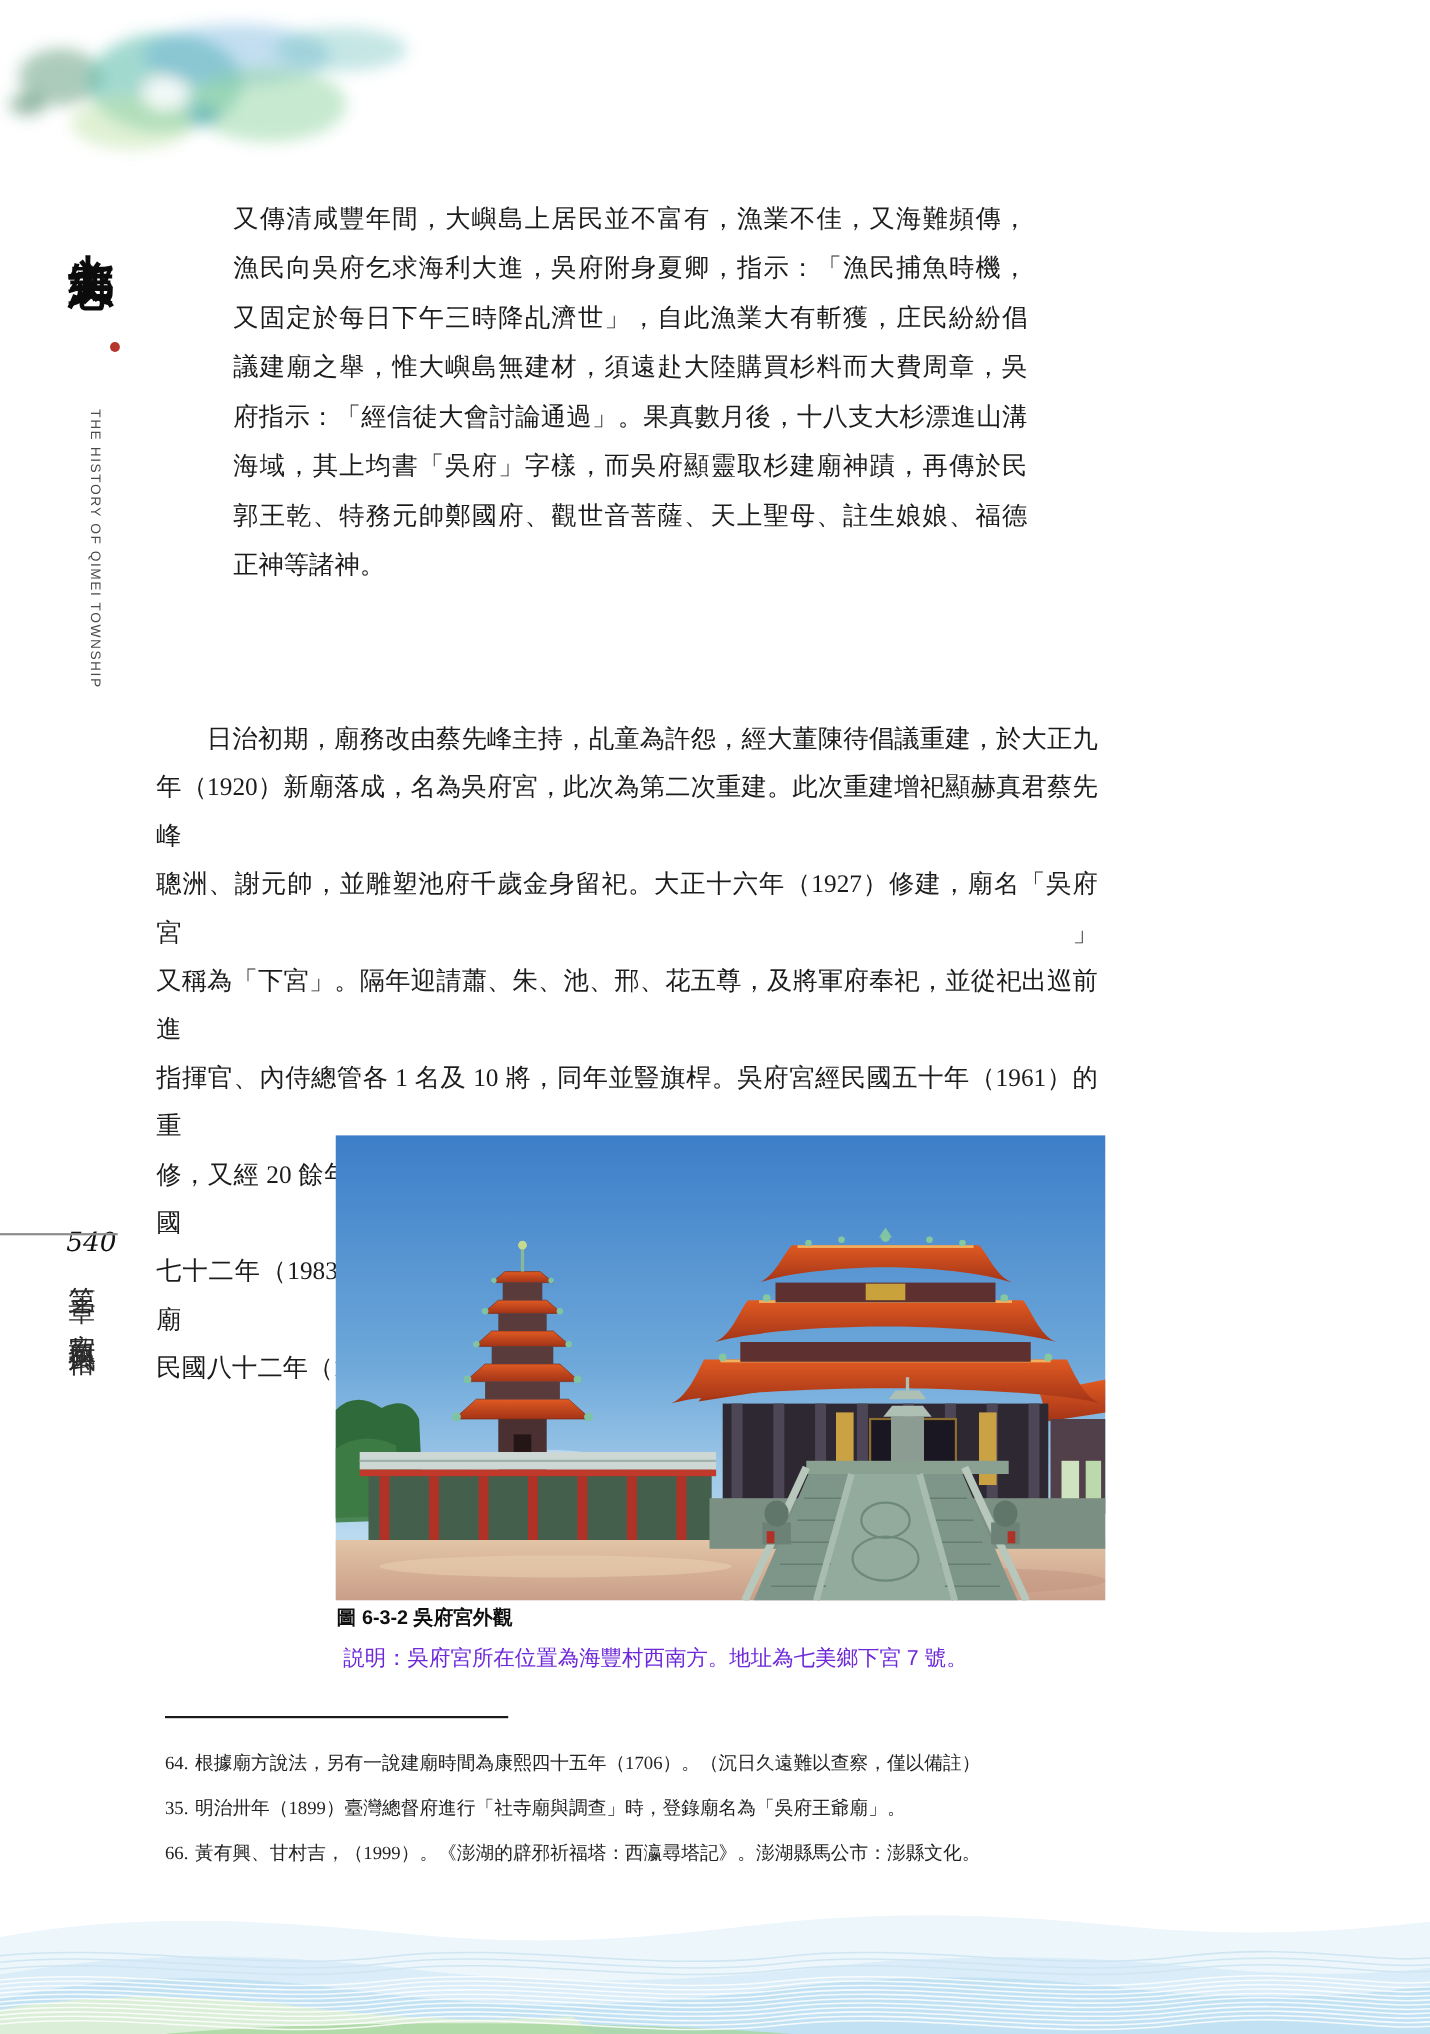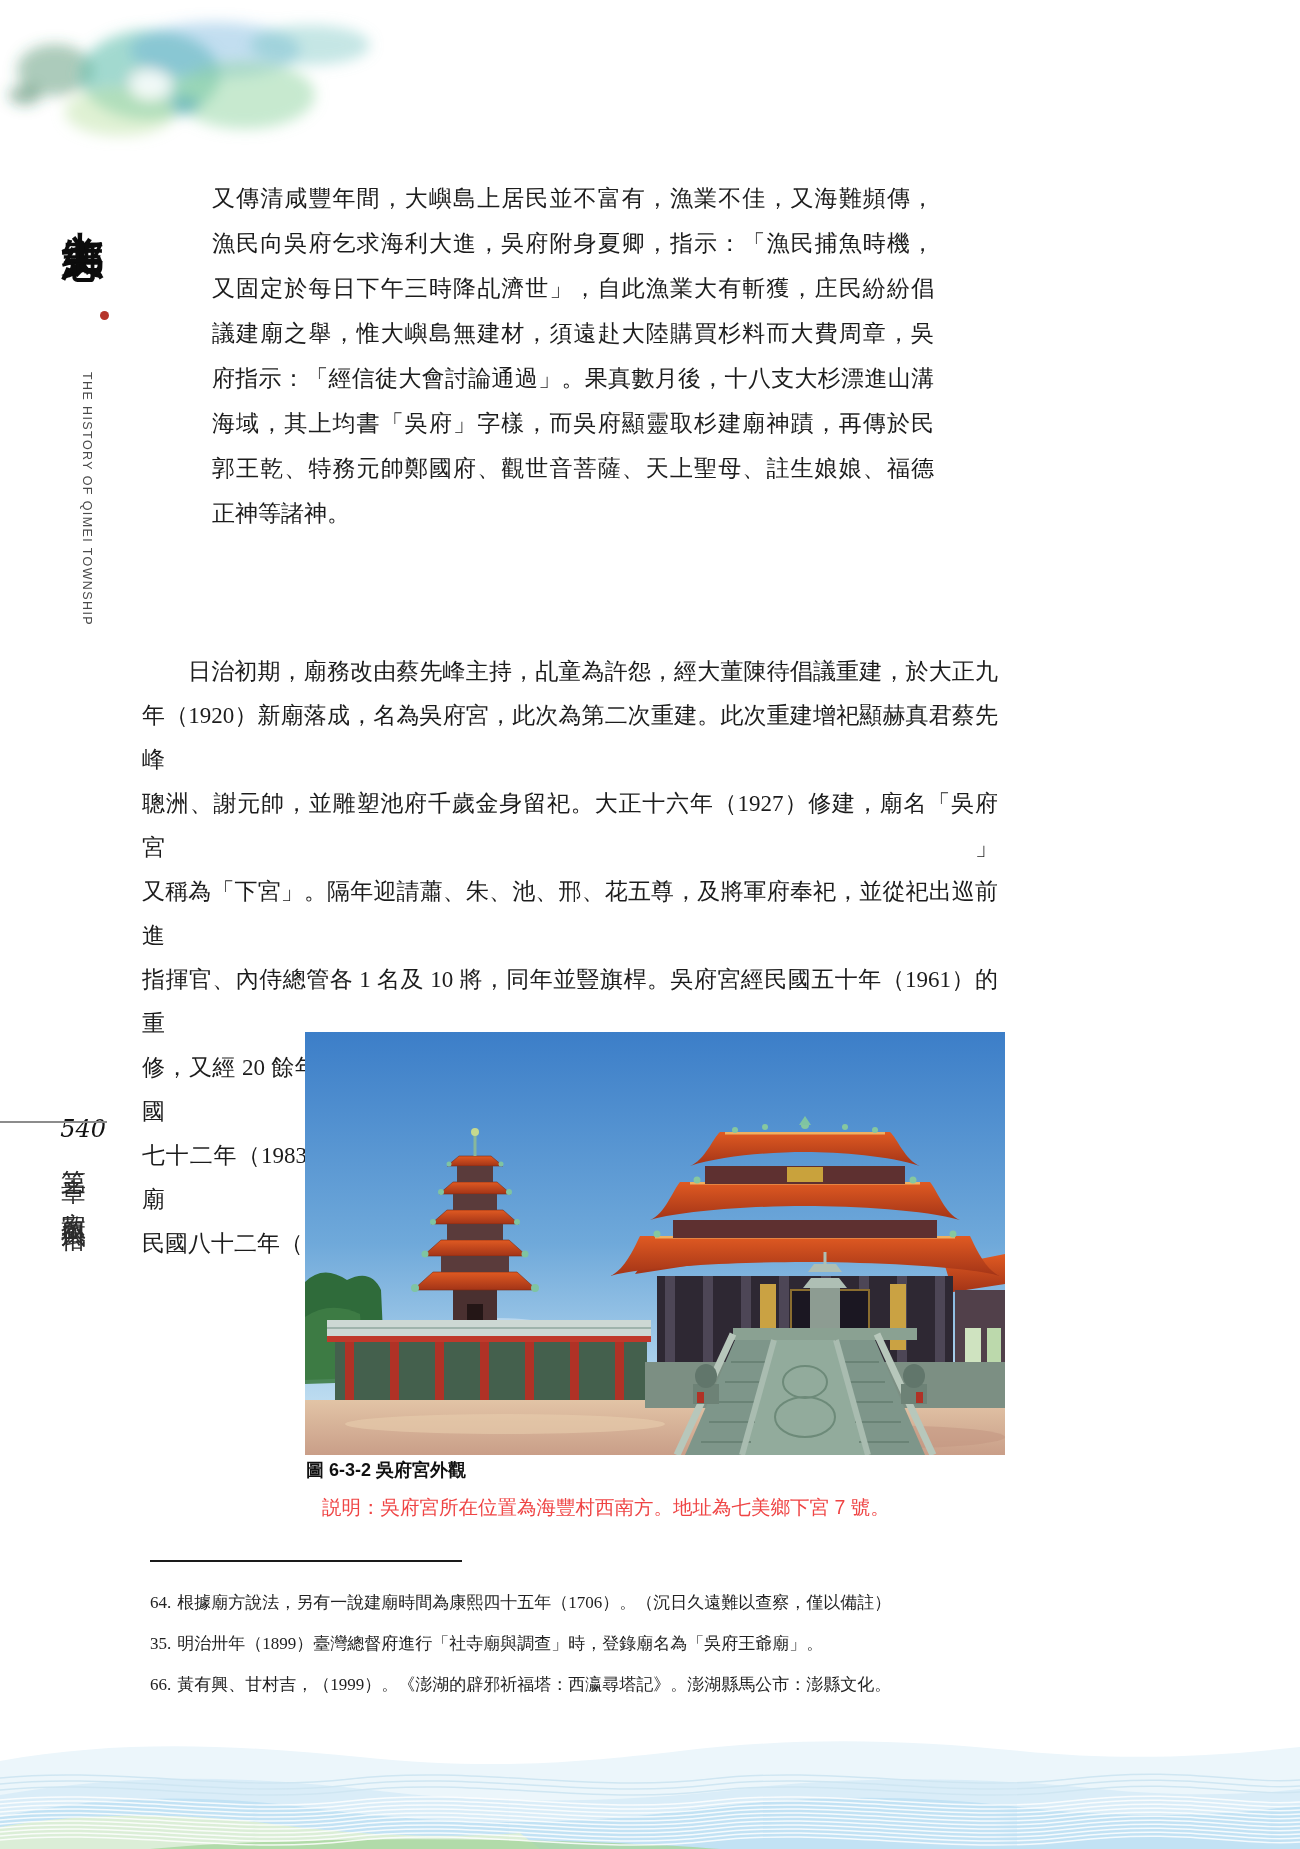--- a/index.html
+++ b/index.html
@@ -25,22 +25,22 @@
   .para1{position:absolute;left:212px;top:176px;width:722px;font-size:23px;line-height:45px;}
   .para2{position:absolute;left:142px;top:650px;width:856px;font-size:23px;line-height:44px;}
   .jline{text-align:justify;text-align-last:justify;}
   .lline{text-align:left;}
   .indent{text-indent:2em;}
   sup{font-size:14px;vertical-align:super;line-height:0;font-family:"Liberation Serif",serif;}
   
   .photo{position:absolute;left:305px;top:1032px;width:700px;height:423px;}
   .fig-title{position:absolute;left:306px;top:1458px;font-family:"Liberation Sans",sans-serif;
       font-weight:bold;font-size:18px;color:#101010;}
-  .fig-desc{position:absolute;left:322px;top:1494px;font-family:"Liberation Sans",sans-serif;
-      font-size:19.5px;color:#ef4444;}
+  .fig-desc{position:absolute;left:312px;top:1494px;font-family:"Liberation Sans",sans-serif;
+      font-size:19.5px;color:#6d28d9;}
   
   .fn-rule{position:absolute;left:150px;top:1560px;width:312px;height:2px;background:#1a1a1a;}
   .footnotes{position:absolute;left:150px;top:1582px;width:880px;font-size:17px;line-height:41px;color:#222;}
   .fn-line .num{margin-right:6px;}
 </style>
 </head>
 <body>
 
 <div class="page">
 

